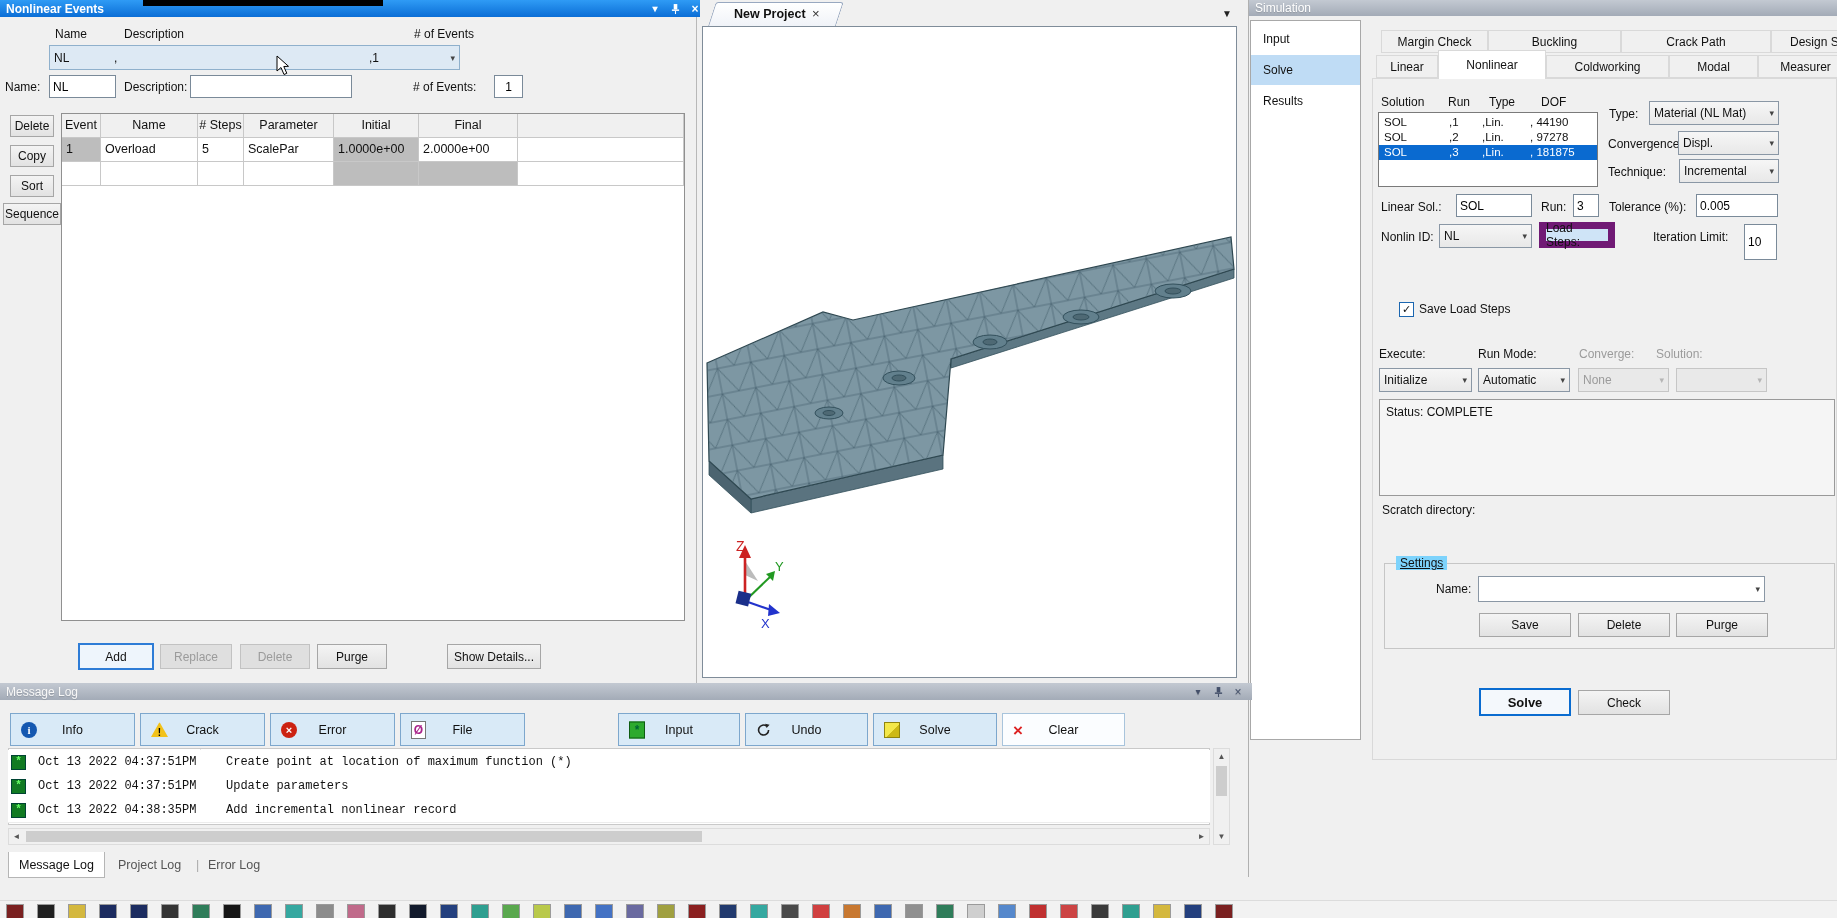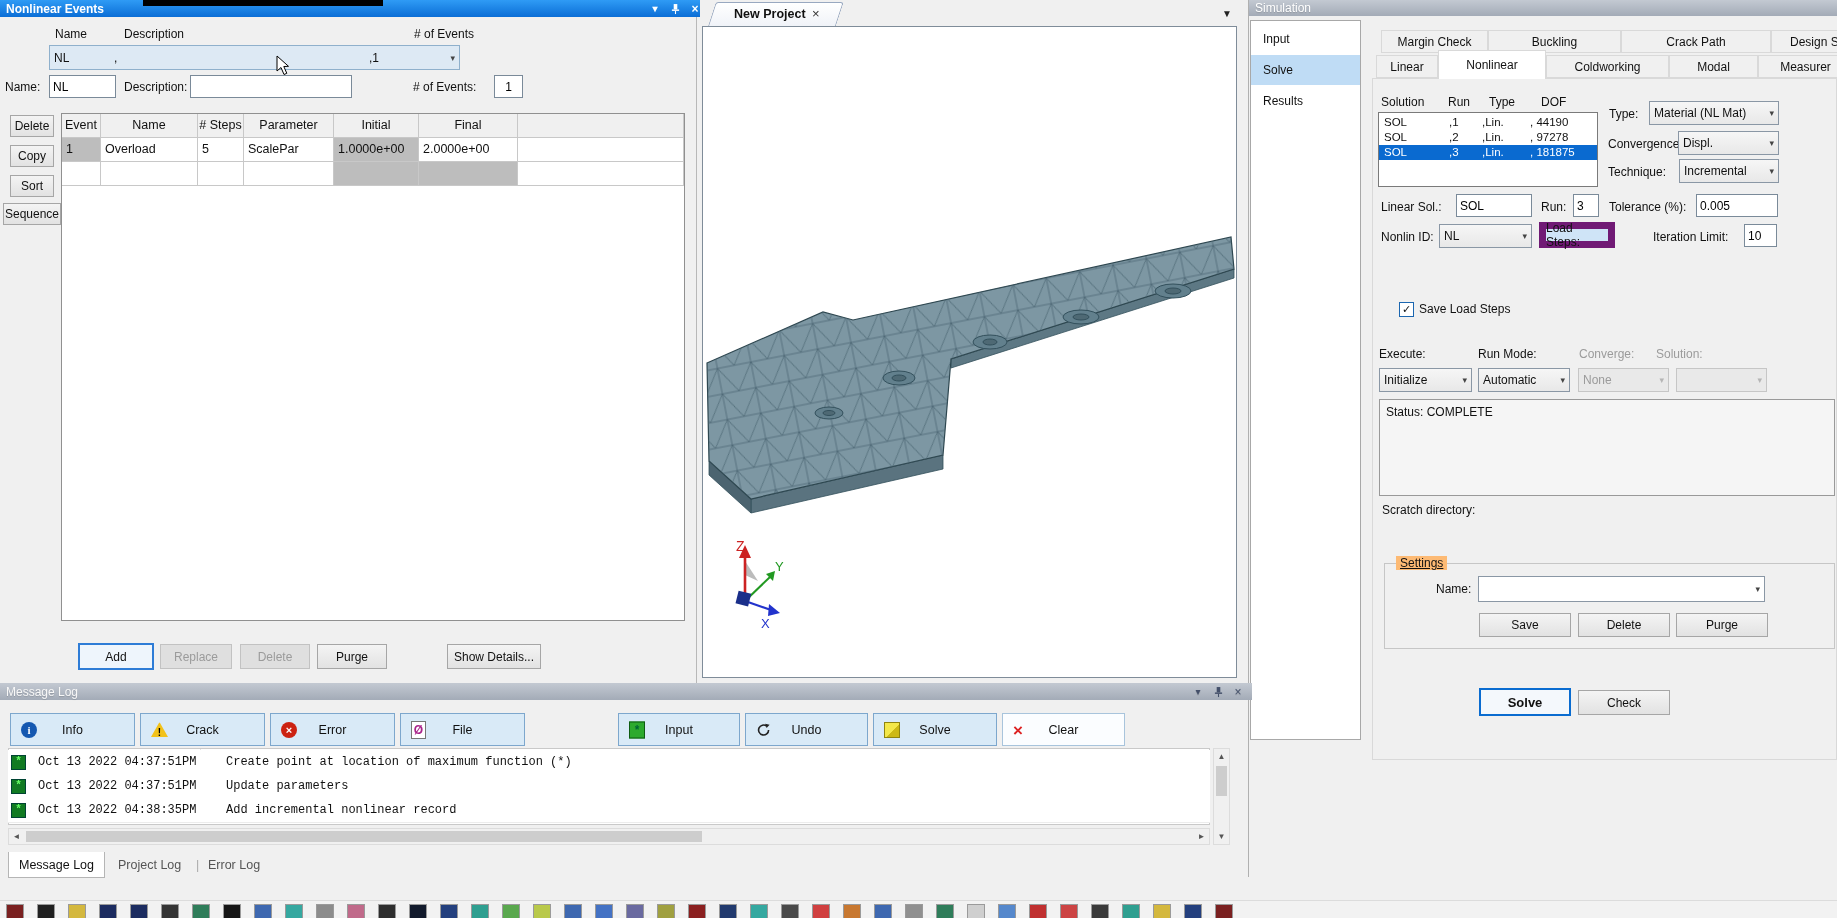--- a/index.html
+++ b/index.html
@@ -272,21 +272,21 @@
     <span class="lbl" style="left:360px;top:200px;">Tolerance (%):</span>
     <input class="inp" style="left: 447px; top: 194px; width: 82px; height: 23px;" value="0.005">
 
     <span class="lbl" style="left:132px;top:230px;">Nonlin ID:</span>
     <div class="combo" style="left:190px;top:224px;width:93px;height:24px;">
       <span class="cv">NL</span>
         <span class="ch">▾</span>
     </div>
     <div class="wbtn hl" style="left:290px;top:222px;width:76px;height:26px;">Load Steps:</div>
     <span class="lbl" style="left:404px;top:230px;">Iteration Limit:</span>
-    <input class="inp" style="left: 495px; top: 224px; width: 33px; height: 23px;" value="10">
+    <input class="inp" style="left: 495px; top: 224px; width: 33px; height: 36px;" value="10">
 
     <span class="abs" style="left:150px;top:302px;width:13px;height:13px;background:#fff;border:1px solid #1b66b0;display:flex;align-items:center;justify-content:center;font-size:11px;color:#111;">
       <span>✓</span>
     </span>
     <span class="lbl" style="left:170px;top:302px;">Save Load Steps</span>
 
     <span class="lbl" style="left:130px;top:347px;">Execute:</span>
     <span class="lbl" style="left:229px;top:347px;">Run Mode:</span>
     <span class="lbl dis" style="left:330px;top:347px;">Converge:</span>
     <span class="lbl dis" style="left:407px;top:347px;">Solution:</span>
@@ -308,21 +308,21 @@
         <span class="ch">▾</span>
     </div>
 
     <div class="abs" style="left:130px;top:399px;width:456px;height:97px;background:#f5f5f5;border:1px solid #999;box-sizing:border-box;padding:4px 6px;line-height:16px;">
       <div>Status: COMPLETE</div>
     </div>
 
     <span class="lbl" style="left:133px;top:503px;">Scratch directory:</span>
 
     <div class="abs" style="left:135px;top:563px;width:451px;height:86px;border:1px solid #c6c6c6;box-sizing:border-box;"></div>
-    <span class="lbl" style="left:147px;top:556px;background:#fdba74;padding:0 4px;text-decoration:underline;">Settings</span>
+    <span class="lbl" style="left:147px;top:556px;background:#7dd3fc;padding:0 4px;text-decoration:underline;">Settings</span>
     <span class="lbl" style="left:187px;top:582px;">Name:</span>
     <div class="combo" style="left:229px;top:576px;width:287px;height:26px;background:#fff;">
       <span class="cv"></span>
         <span class="ch">▾</span>
     </div>
     <div class="wbtn" style="left:230px;top:613px;width:92px;height:24px;">Save</div>
     <div class="wbtn" style="left:329px;top:613px;width:92px;height:24px;">Delete</div>
     <div class="wbtn" style="left:427px;top:613px;width:92px;height:24px;">Purge</div>
 
     <div class="wbtn primary" style="left:230px;top:688px;width:92px;height:28px;font-size:13px;">Solve</div>

